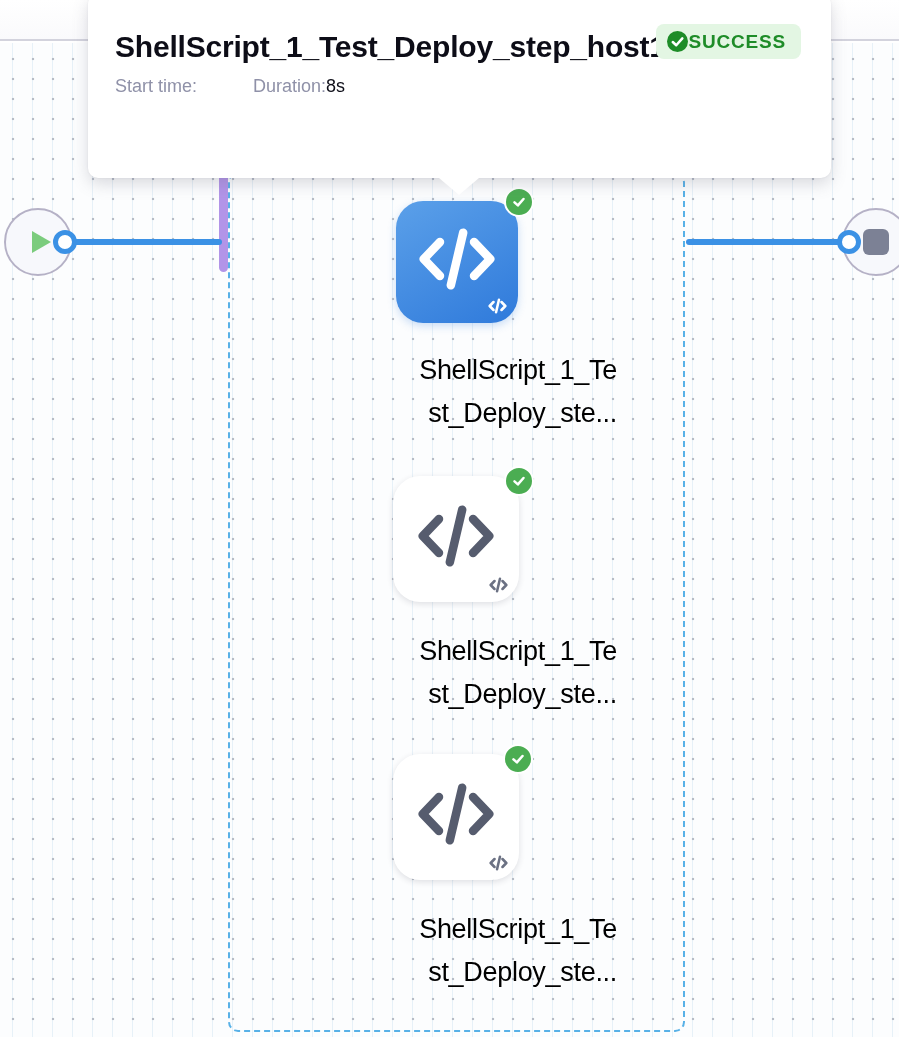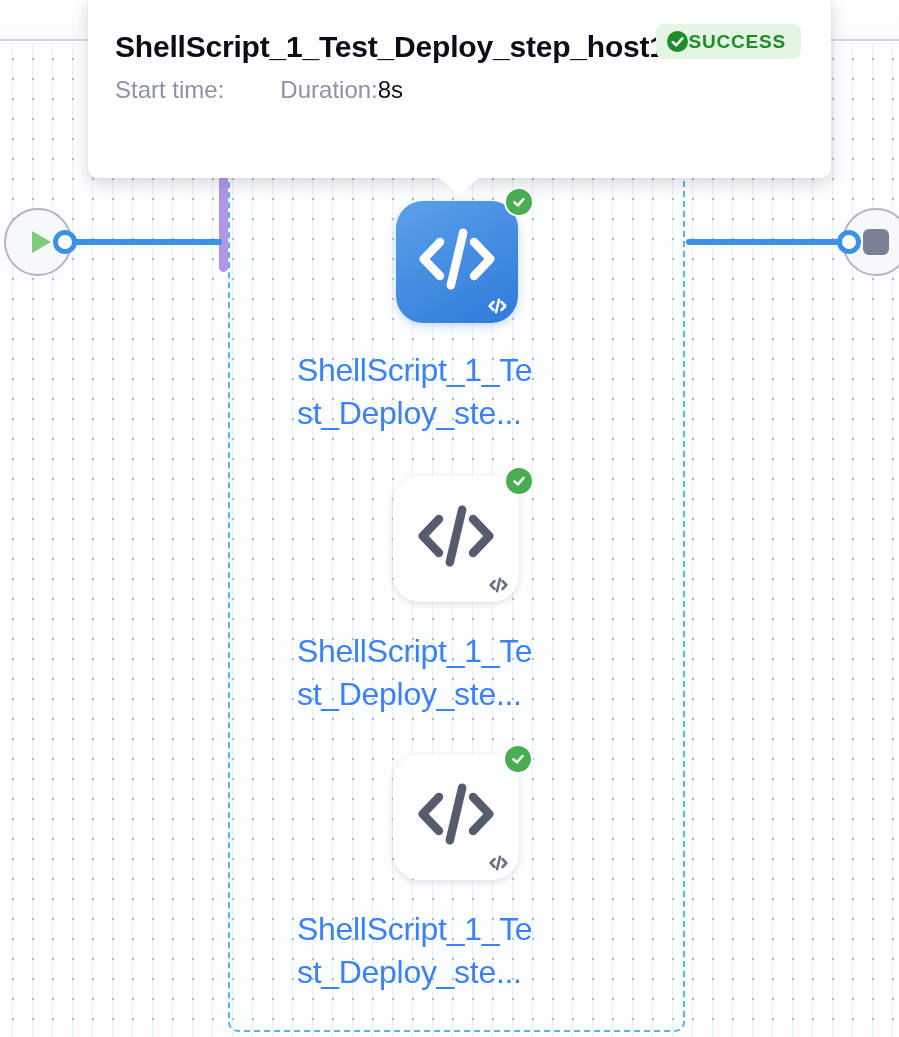--- a/index.html
+++ b/index.html
@@ -61,35 +61,35 @@
   .step-node.n3 { top:754px; }
   .step-node.plain .mini-icon { color:#6b7183; }
 
   .check-badge { position:absolute; width:30px; height:30px; border-radius:50%;
     background:#4bad52; border:2px solid #ffffff; z-index:7;
     display:flex; align-items:center; justify-content:center; }
   .check-badge.b1 { left:504px; top:187px; }
   .check-badge.b2 { left:504px; top:466px; }
   .check-badge.b3 { left:503px; top:744px; }
 
-  .step-label { position:absolute; left:297px; width:320px; text-align:left;
-    font-size:32px; line-height:43px; color:#3b82f6; z-index:6; letter-spacing:-0.3px; }
+  .step-label { position:absolute; left:297px; width:320px; text-align:right;
+    font-size:27px; line-height:43px; color:#000000; z-index:6; letter-spacing:-0.3px; }
   .step-label.l1 { top:349px; }
   .step-label.l2 { top:630px; }
   .step-label.l3 { top:908px; }
 
   
   .tooltip { position:absolute; left:88px; top:-6px; width:743px; height:184px;
     background:#ffffff; border-radius:10px; z-index:10; padding:30px 30px 0 27px;
     box-shadow:0 6px 16px rgba(96,97,112,.22), 0 0 2px rgba(40,41,61,.08); }
   .tooltip-arrow { position:absolute; left:439px; top:178px; width:0; height:0; z-index:11;
     border-left:20px solid transparent; border-right:20px solid transparent;
     border-top:17px solid #ffffff; }
   .tt-title { font-size:30px; font-weight:700; color:#0d0d17; line-height:45px; letter-spacing:-0.2px; }
-  .tt-meta { margin-top:7px; font-size:24px; color:#0d0d17; display:flex; align-items:flex-start; }
+  .tt-meta { margin-top:7px; font-size:18px; color:#0d0d17; display:flex; align-items:flex-start; }
   .tt-meta .lab { color:#8f91a8; }
   .tt-meta .gap { width:14px; }
   .tt-meta .bigap { width:42px; }
   .status-pill { position:absolute; right:30px; top:30px; height:35px;
     background:#e3f6e3; border-radius:8px; padding:0 15px 0 11px;
     display:flex; align-items:center; gap:1px; }
   .status-pill .txt { font-size:19px; font-weight:700; color:#1e8c28; letter-spacing:.8px; }
 </style>
 </head>
 <body>

